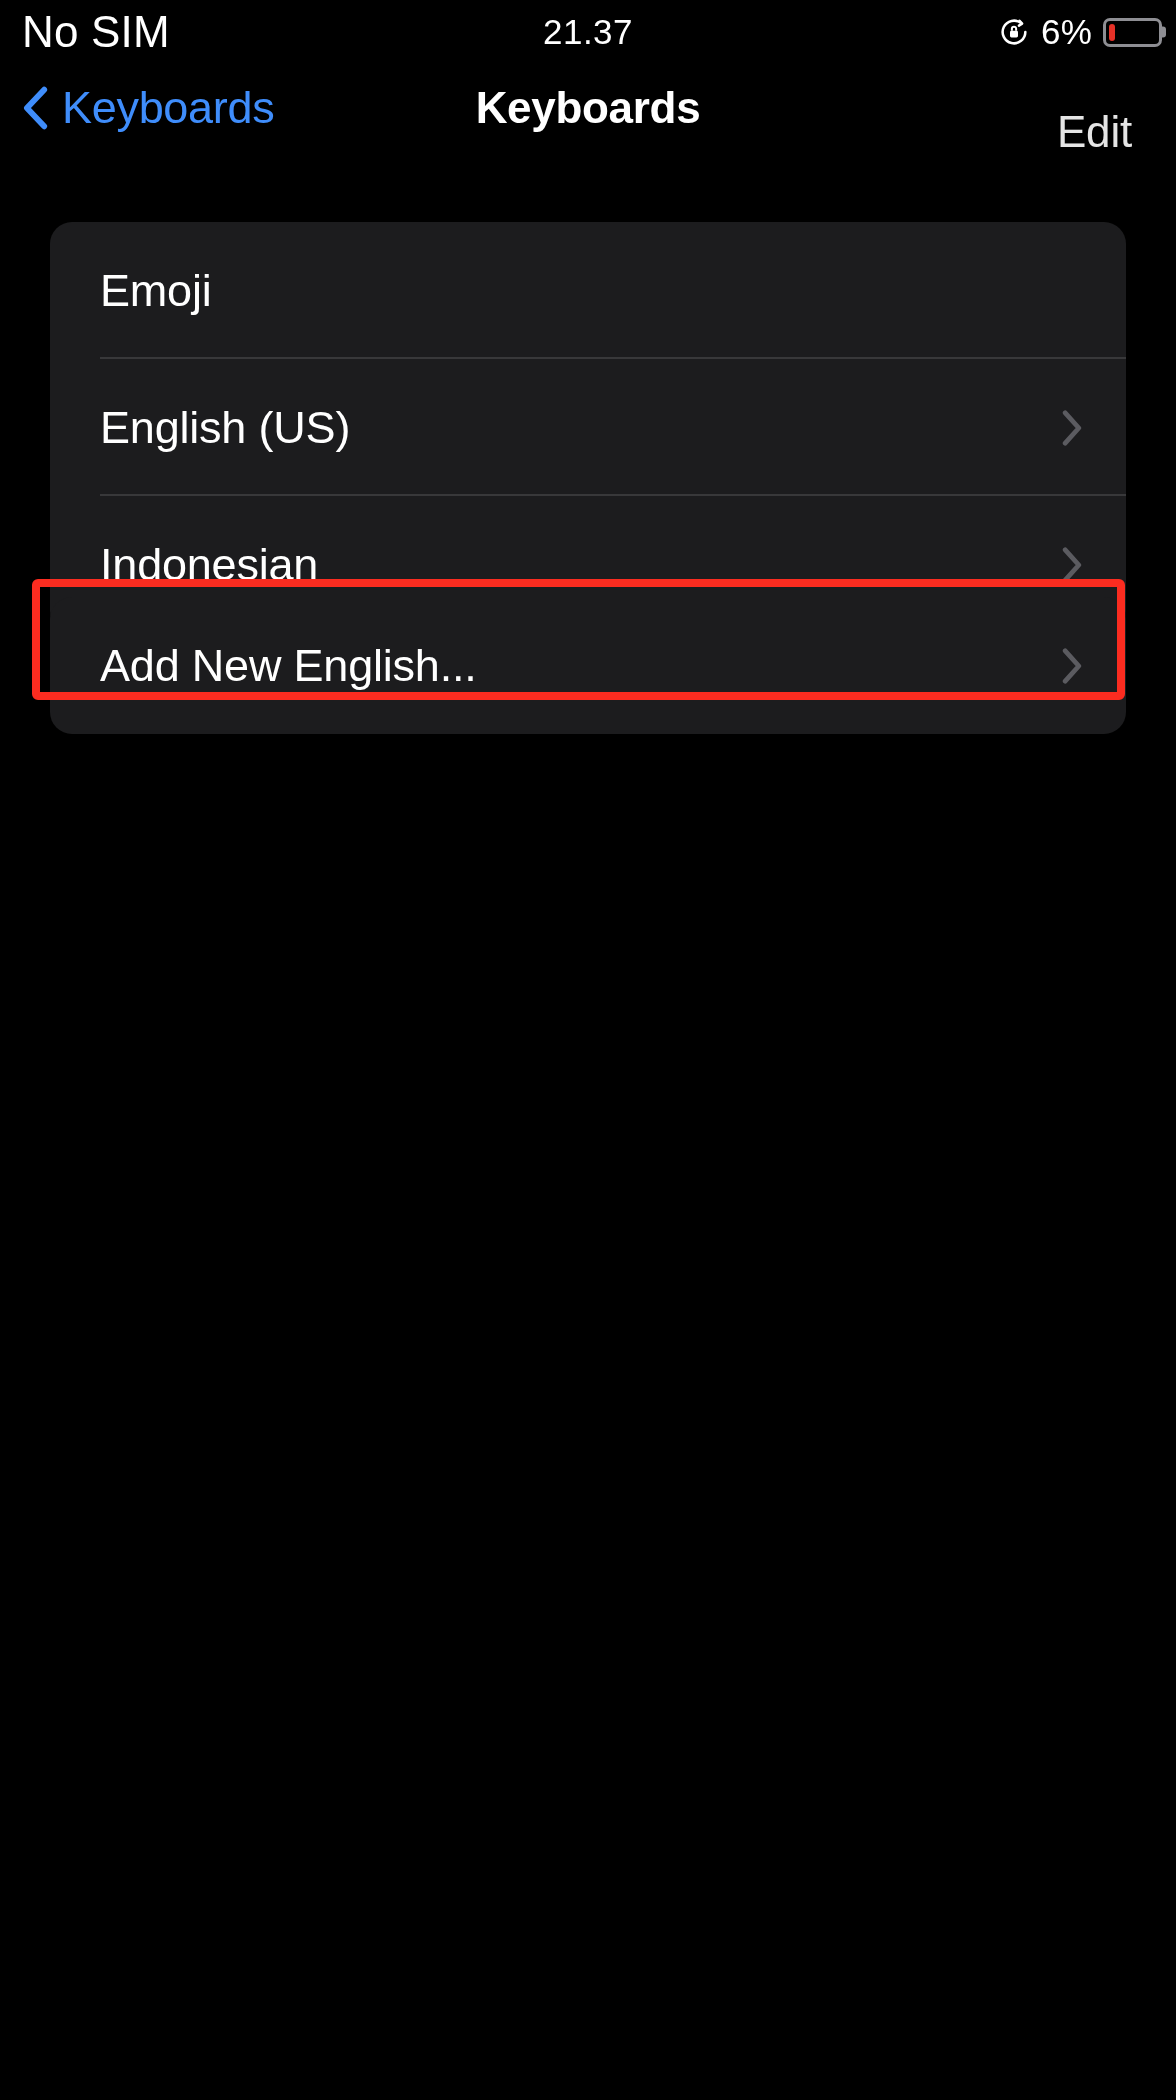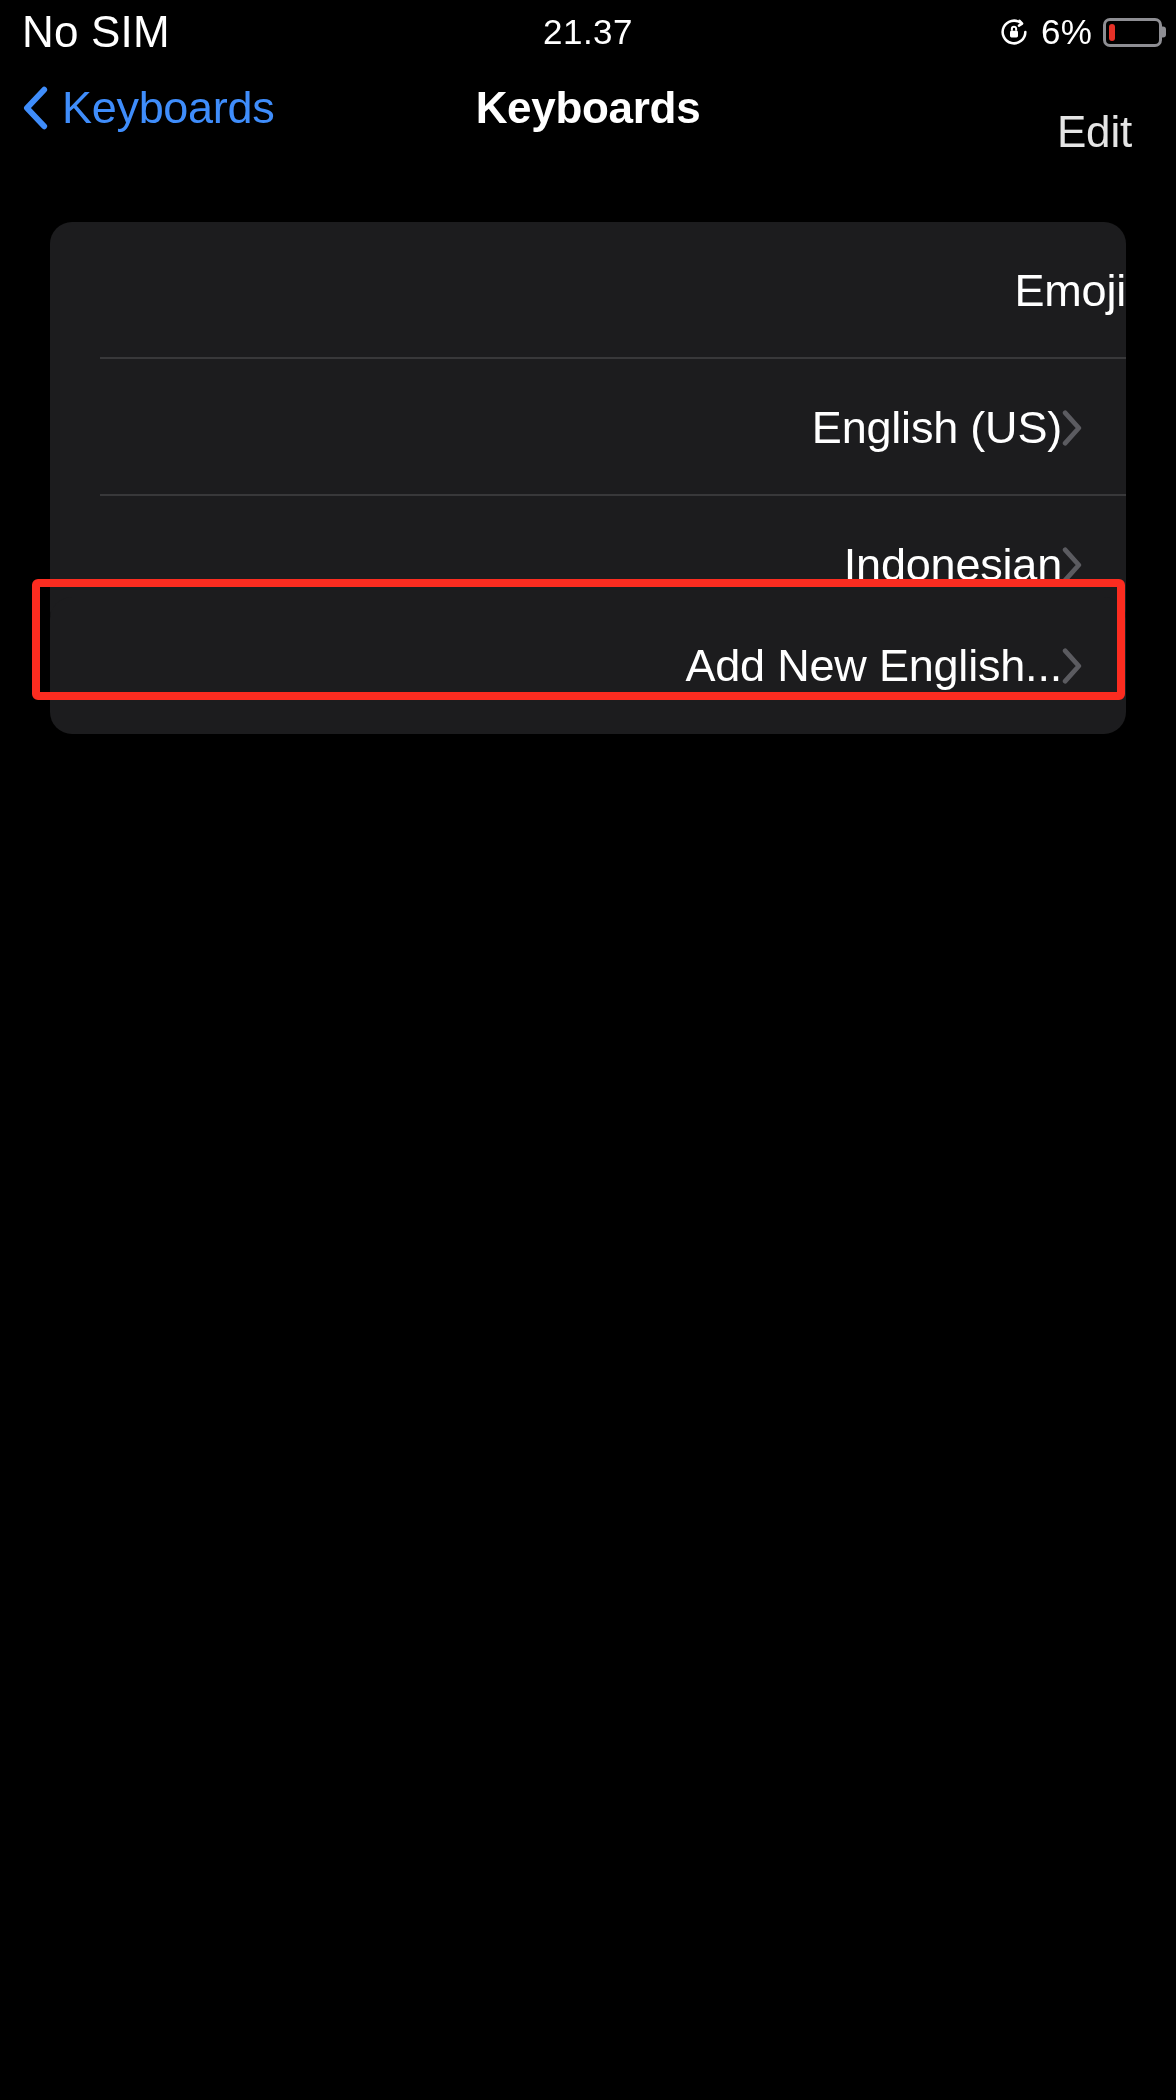--- a/index.html
+++ b/index.html
@@ -236,21 +236,21 @@
       <svg class="back-chevron" viewBox="0 0 14 24" fill="none">
         <path d="M12 2L2.6 12 12 22" stroke="#3f8dfb" stroke-width="3.2" stroke-linecap="round" stroke-linejoin="round"></path>
       </svg>
     </span>
     <span class="nav-back-label">Keyboards</span>
   </div>
   <div class="nav-title">Keyboards</div>
   <div class="nav-edit">Edit</div>
 </div>
 
-<div class="content" style="height:1880px;text-align:right;">
+<div class="content" style="height:1880px;">
 
   <div class="card" id="card-keyboards">
 
     <div class="row">
       <span class="row-label">Emoji</span>
       <span class="row-sep"></span>
     </div>
 
     <div class="row">
       <span class="row-label">English (US)</span>

